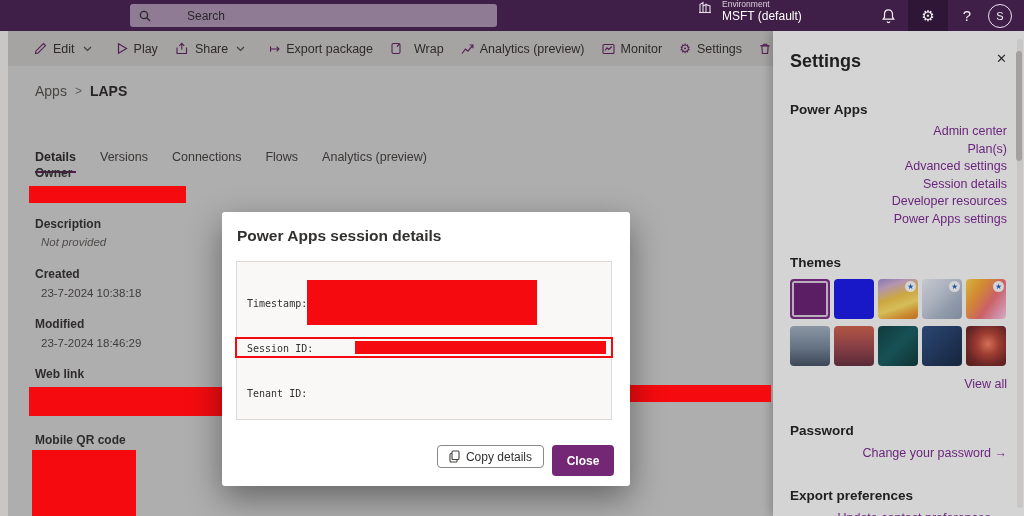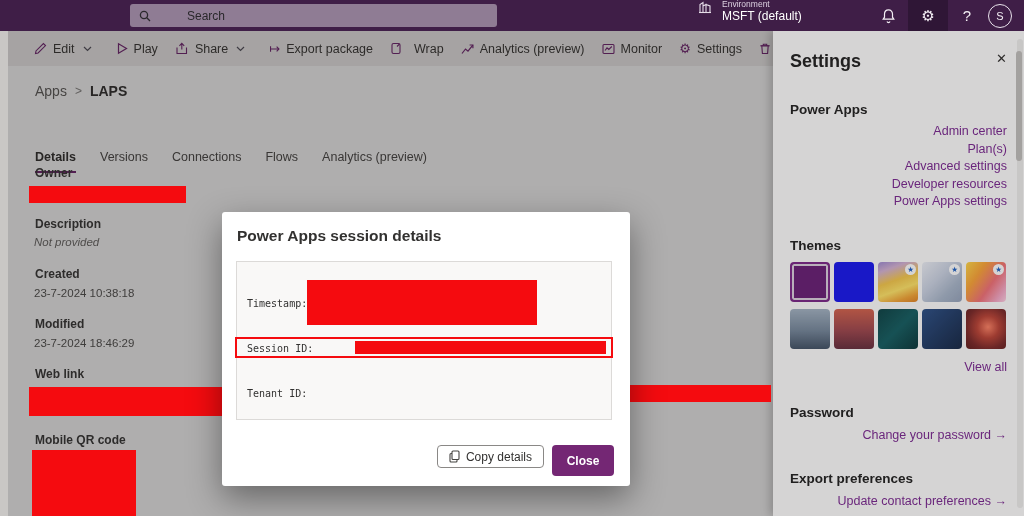--- a/index.html
+++ b/index.html
@@ -41,21 +41,21 @@
   .breadcrumb { position:absolute; left:35px; top:52px; font-size:14px; color:#605e5c; display:flex; gap:8px; align-items:center; }
   .breadcrumb .crumb-parent { cursor:pointer; }
   .breadcrumb .crumb-sep { font-size:12px; color:#8a8886; }
   .breadcrumb .crumb-current { font-weight:bold; color:#323130; }
 
   .tabs { position:absolute; left:35px; top:90px; display:flex; gap:24px; font-size:12.5px; color:#4d4b49;margin-top:29px; }
   .tab { padding-bottom:7px; cursor:pointer; }
   .tab.active { color:#323130; font-weight:bold; border-bottom:2.5px solid var(--accent,#742774); }
 
   .field-label { position:absolute; left:35px; font-size:12px; font-weight:600; color:#3b3a39; }
-  .field-value { position:absolute; left:34px; font-size:11.5px; color:#565553;text-align:center; }
+  .field-value { position:absolute; left:41px; font-size:11.5px; color:#565553;text-align:center; }
   .italic { font-style:italic; color:#6e6c6a; }
 
   
   .overlay-main { position:absolute; left:8px; top:31px; width:765px; height:485px;
     background:rgba(20,18,18,.34); z-index:30; }
   .left-rail { position:absolute; left:0; top:31px; width:8px; height:485px; background:#c9c7c5; z-index:31; }
 
   
   .redact { position:absolute; background:var(--redaction,#f50b0f); z-index:40; }
   .redact-owner   { left:29px;  top:186px; width:157px; height:17px; }
@@ -287,20 +287,21 @@
 <div class="panel">
   <div class="panel-inner">
     <div class="panel-title">Settings</div>
     <div class="panel-close">✕</div>
 
     <div class="section-heading h-powerapps">Power Apps</div>
     <div class="links-group">
       <a class="panel-link">Admin center</a>
       <a class="panel-link">Plan(s)</a>
       <a class="panel-link">Advanced settings</a>
+      <a class="panel-link">Session details</a>
       <a class="panel-link">Developer resources</a>
       <a class="panel-link">Power Apps settings</a>
     </div>
 
     <div class="section-heading h-themes">Themes</div>
     <div class="themes-grid">
       <div class="tile selected" style="background: rgb(107, 33, 120);"></div>
       <div class="tile" style="background: rgb(26, 26, 240);"></div>
       <div class="tile" style="background: linear-gradient(160deg, rgb(159, 140, 212) 0%, rgb(212, 179, 212) 20%, rgb(245, 200, 78) 45%, rgb(255, 228, 106) 65%, rgb(242, 164, 55) 85%, rgb(224, 132, 40) 100%);">
           <span class="star-badge">★</span>

